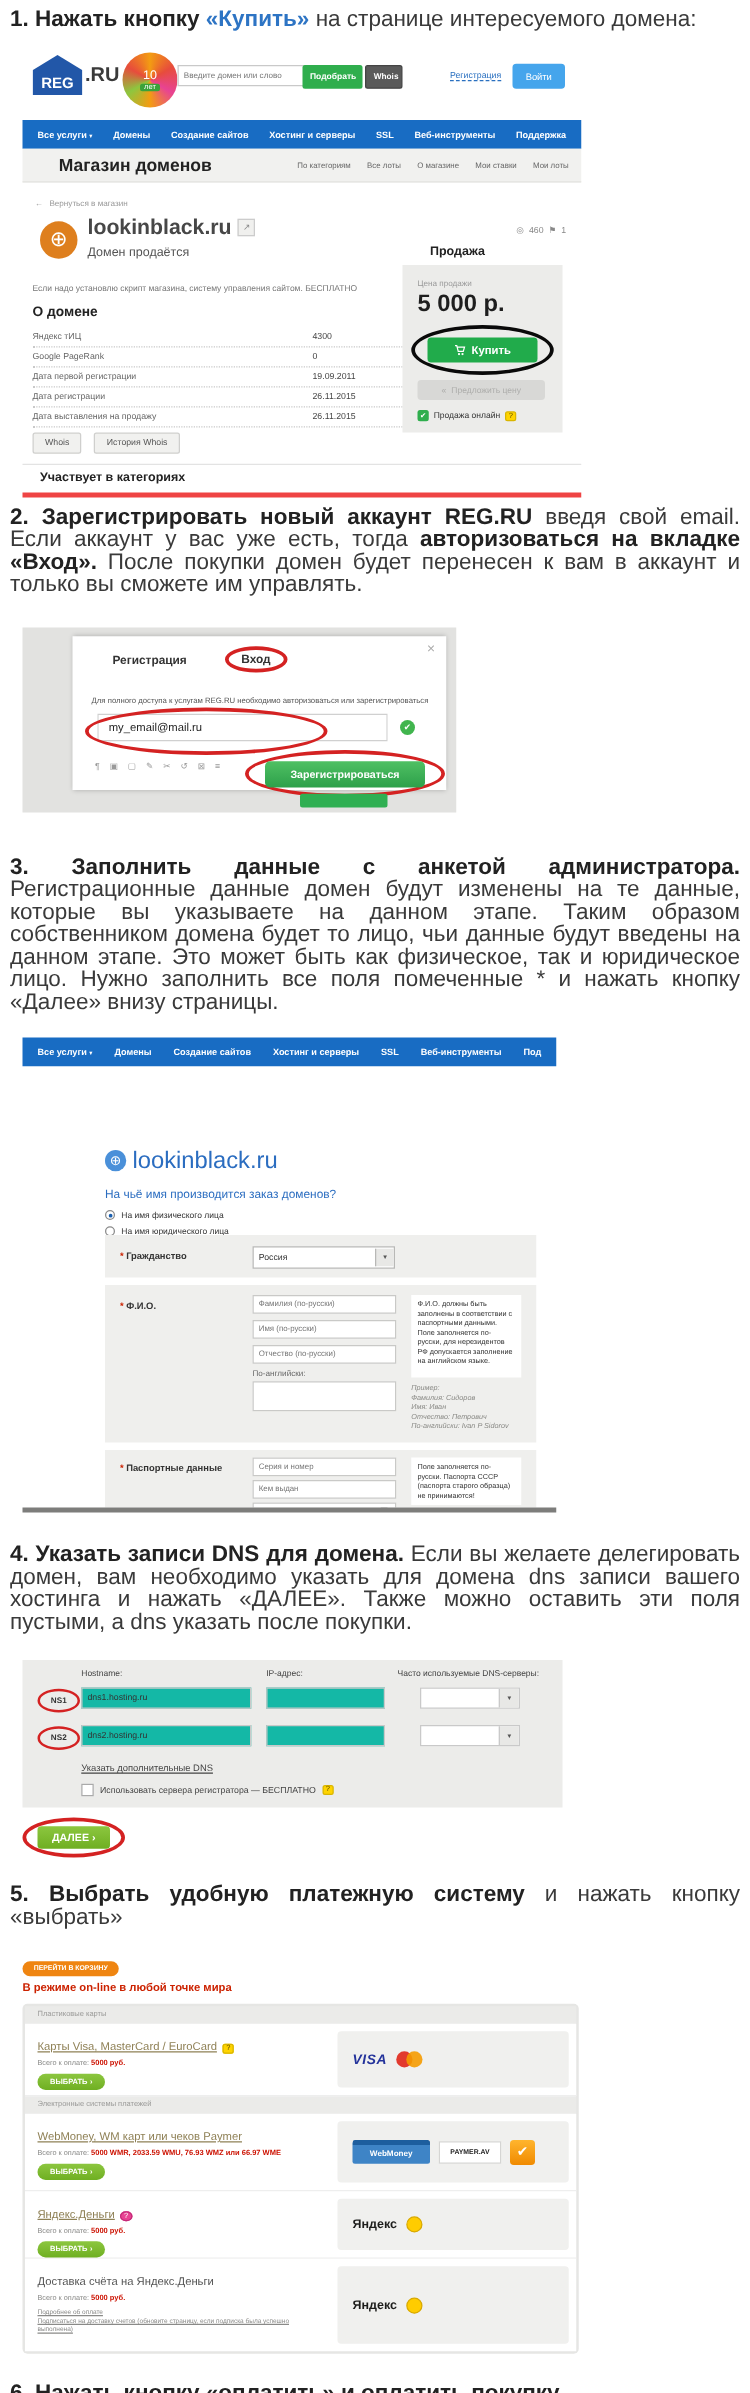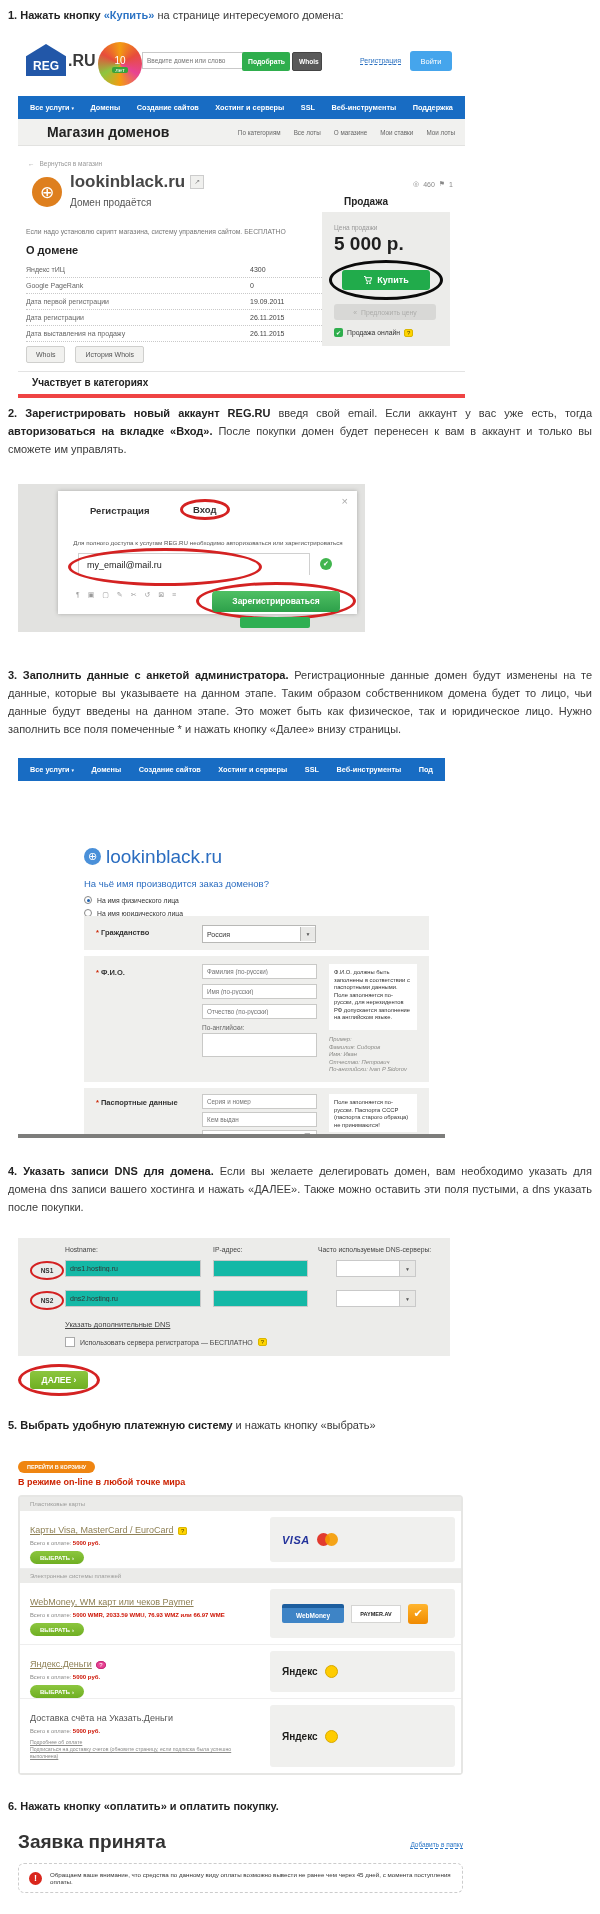--- a/index.html
+++ b/index.html
@@ -1,19 +1,19 @@
 <!DOCTYPE html>
 <html><head>
 <meta charset="utf-8">
 <style>
   html,body{margin:0;padding:0;background:#fff;}
   body{width:600px;font-family:"Liberation Sans","DejaVu Sans",sans-serif;color:#333;}
   .page{position:relative;width:600px;}
   .abs{position:absolute;}
-  .step{font-size:11px;line-height:18px;margin:16px 8px;text-align:justify;color:#222;font-weight:bold;}
+  .step{font-size:18px;line-height:18px;margin:16px 8px;text-align:justify;color:#222;font-weight:bold;}
   .step .rg{font-weight:normal;color:#3a3a3a;}
   .step .blue{color:#2d74c4;}
   .shot{position:relative;margin-left:18px;}
   
   .s1{width:447px;height:338px;margin-top:8px;}
   .logo-house{left:8px;top:4px;width:40px;height:32px;background:#2257a8;clip-path:polygon(0 38%,50% 0,100% 38%,100% 100%,0 100%);display:flex;align-items:flex-end;justify-content:center;}
   .logo-house span{color:#fff;font-weight:bold;font-size:12px;line-height:19px;}
   .logo-ru{left:50px;top:12px;font-size:16px;font-weight:bold;color:#3a3a3a;}
   .anniv{left:80px;top:2px;width:44px;height:44px;border-radius:50%;background:conic-gradient(#f39c12,#e74c3c,#e84393,#f39c12,#8dc63f,#e74c3c,#f39c12);display:flex;flex-direction:column;align-items:center;justify-content:center;}
   .anniv .n{color:#fff;font-weight:normal;font-size:10px;line-height:12px;}
@@ -449,21 +449,21 @@
             <span>ВЫБРАТЬ</span>
             <span>›</span>
           </div>
         <div class="logobox">
           <span class="ya">Яндекс</span>
           <span class="yacoin"></span>
         </div>
       </div>
 
       <div class="prow" style="height:74px;border-bottom:none;">
-        <span class="ptitle plain">Доставка счёта на Указать.Деньги</span>
+        <span class="ptitle plain">Доставка счёта на Яндекс.Деньги</span>
         <div class="ptotal"><span>Всего к оплате:</span> <span class="pamount">5000 руб.</span></div>
         <div class="plinks">
           <div><span>Подробнее об оплате</span></div>
           <div><span>Подписаться на доставку счетов (обновите страницу, если подписка была успешно выполнена)</span></div>
         </div>
         <div class="logobox">
           <span class="ya">Яндекс</span>
           <span class="yacoin"></span>
         </div>
       </div>

